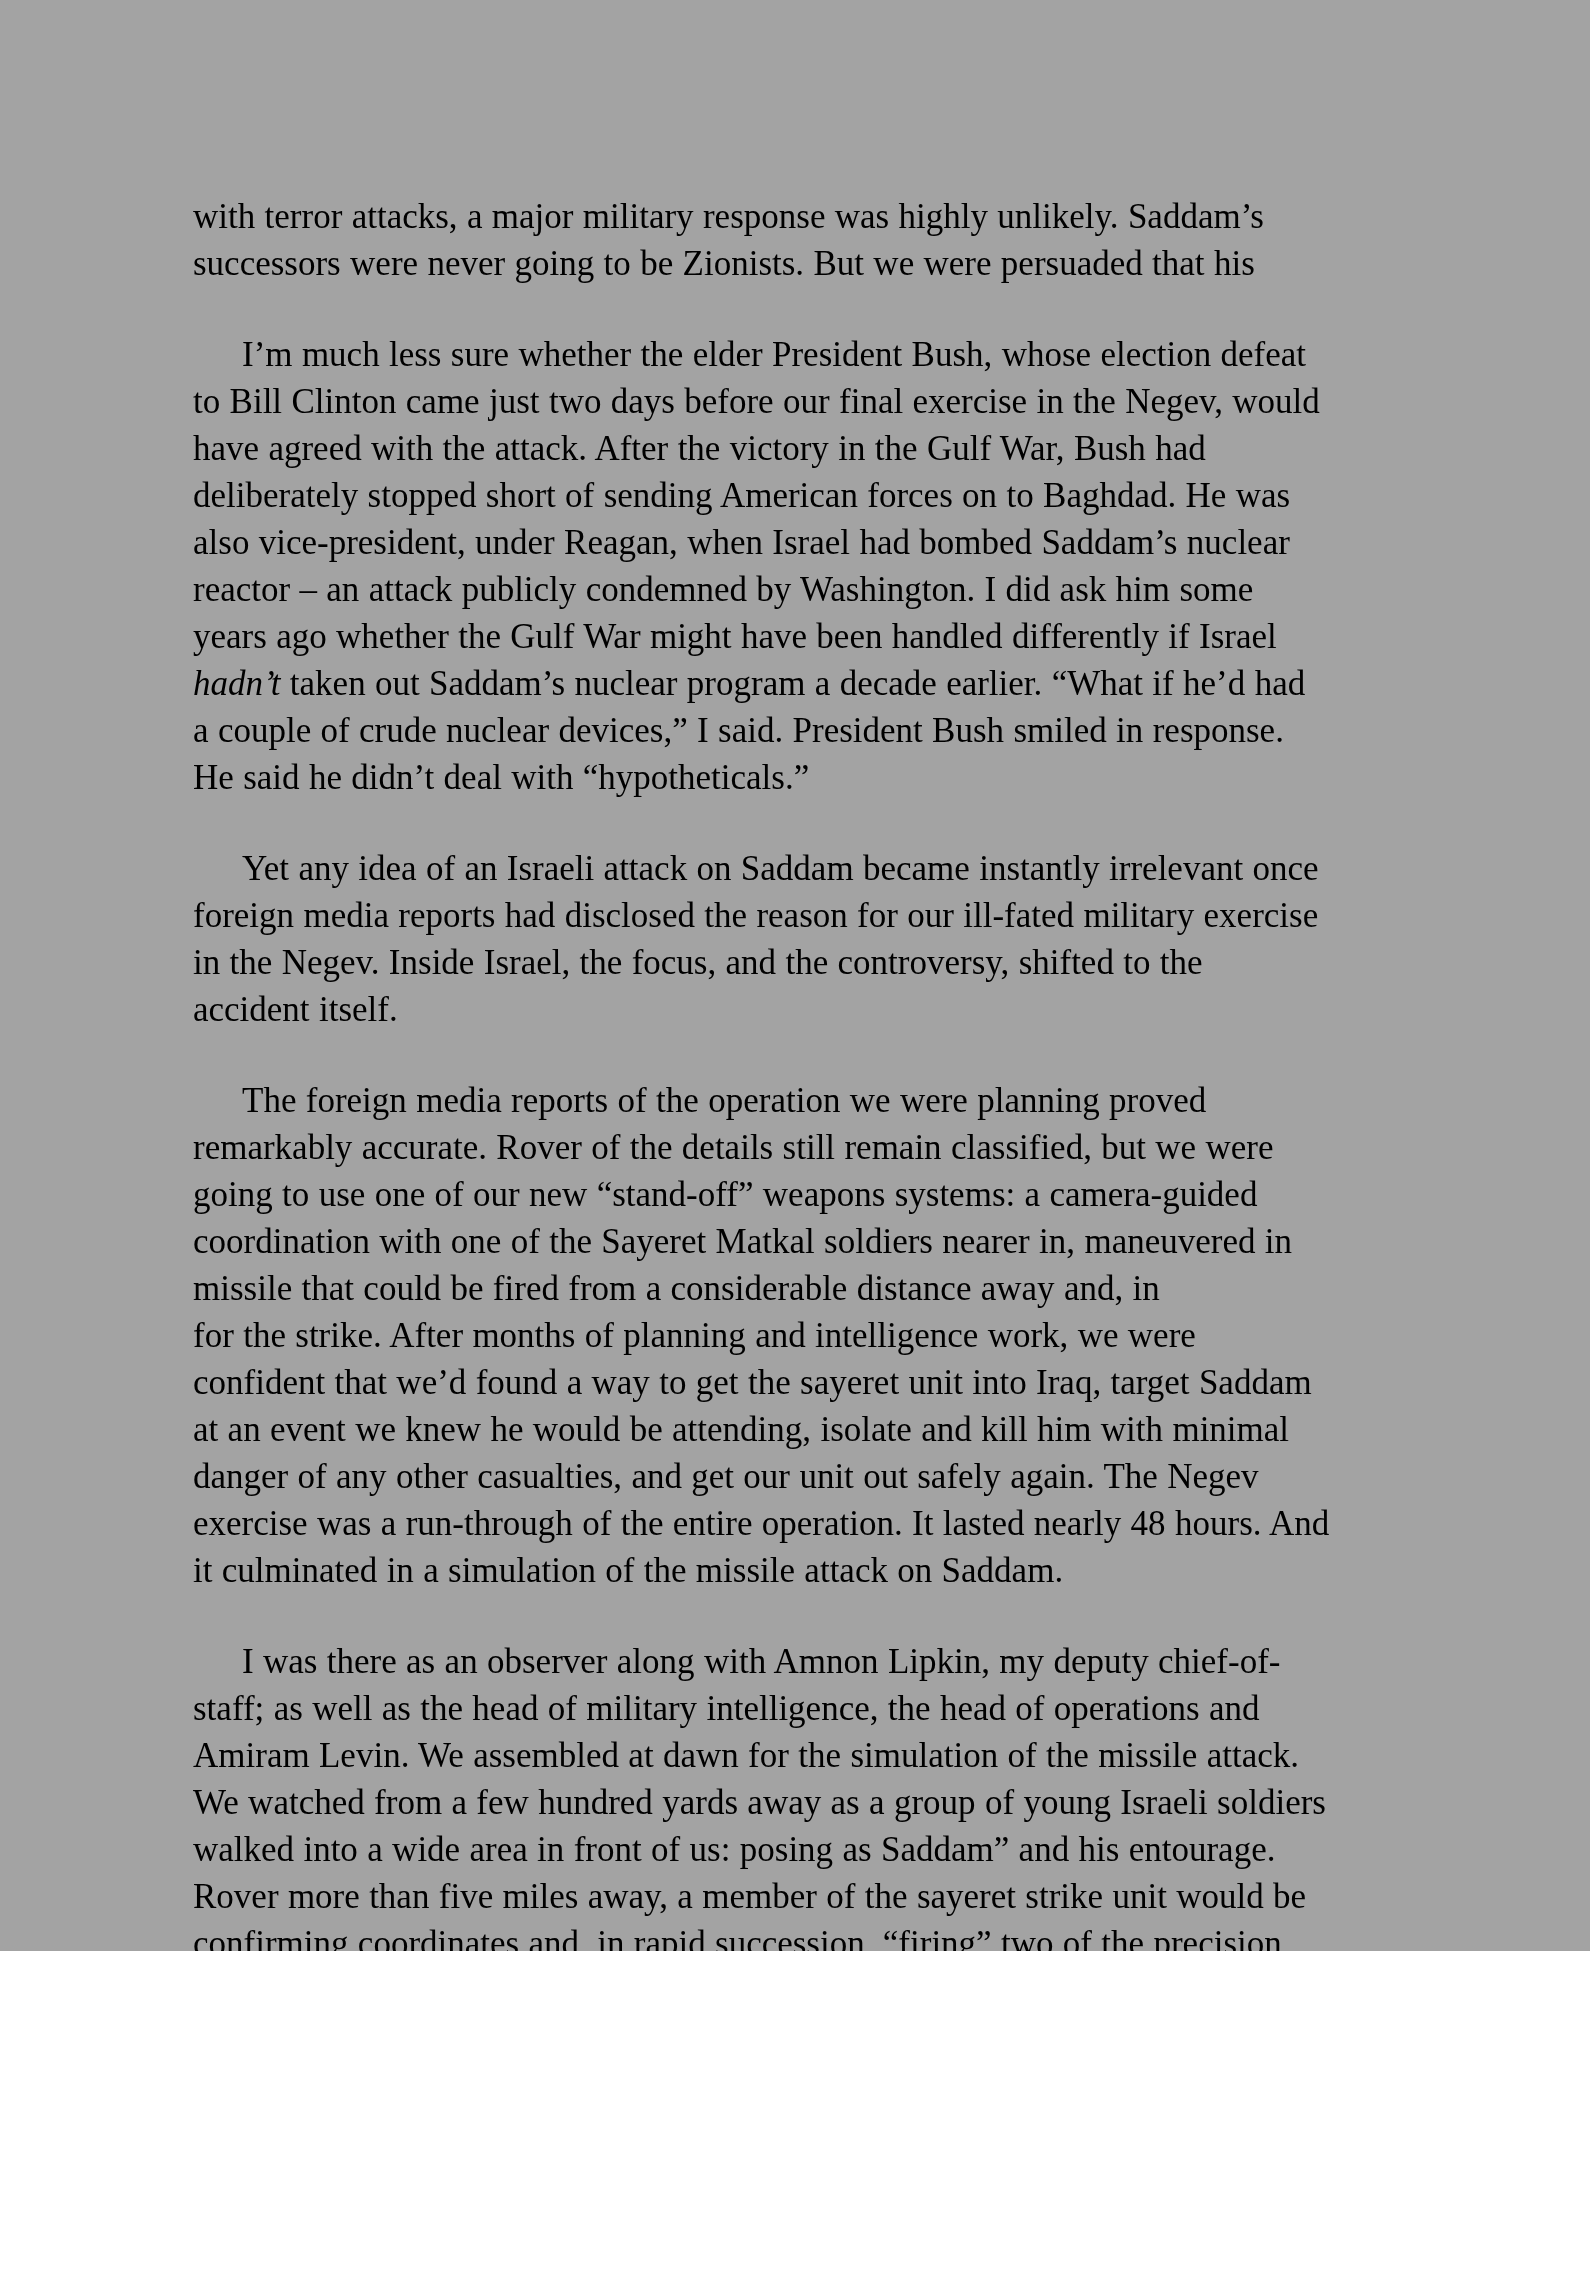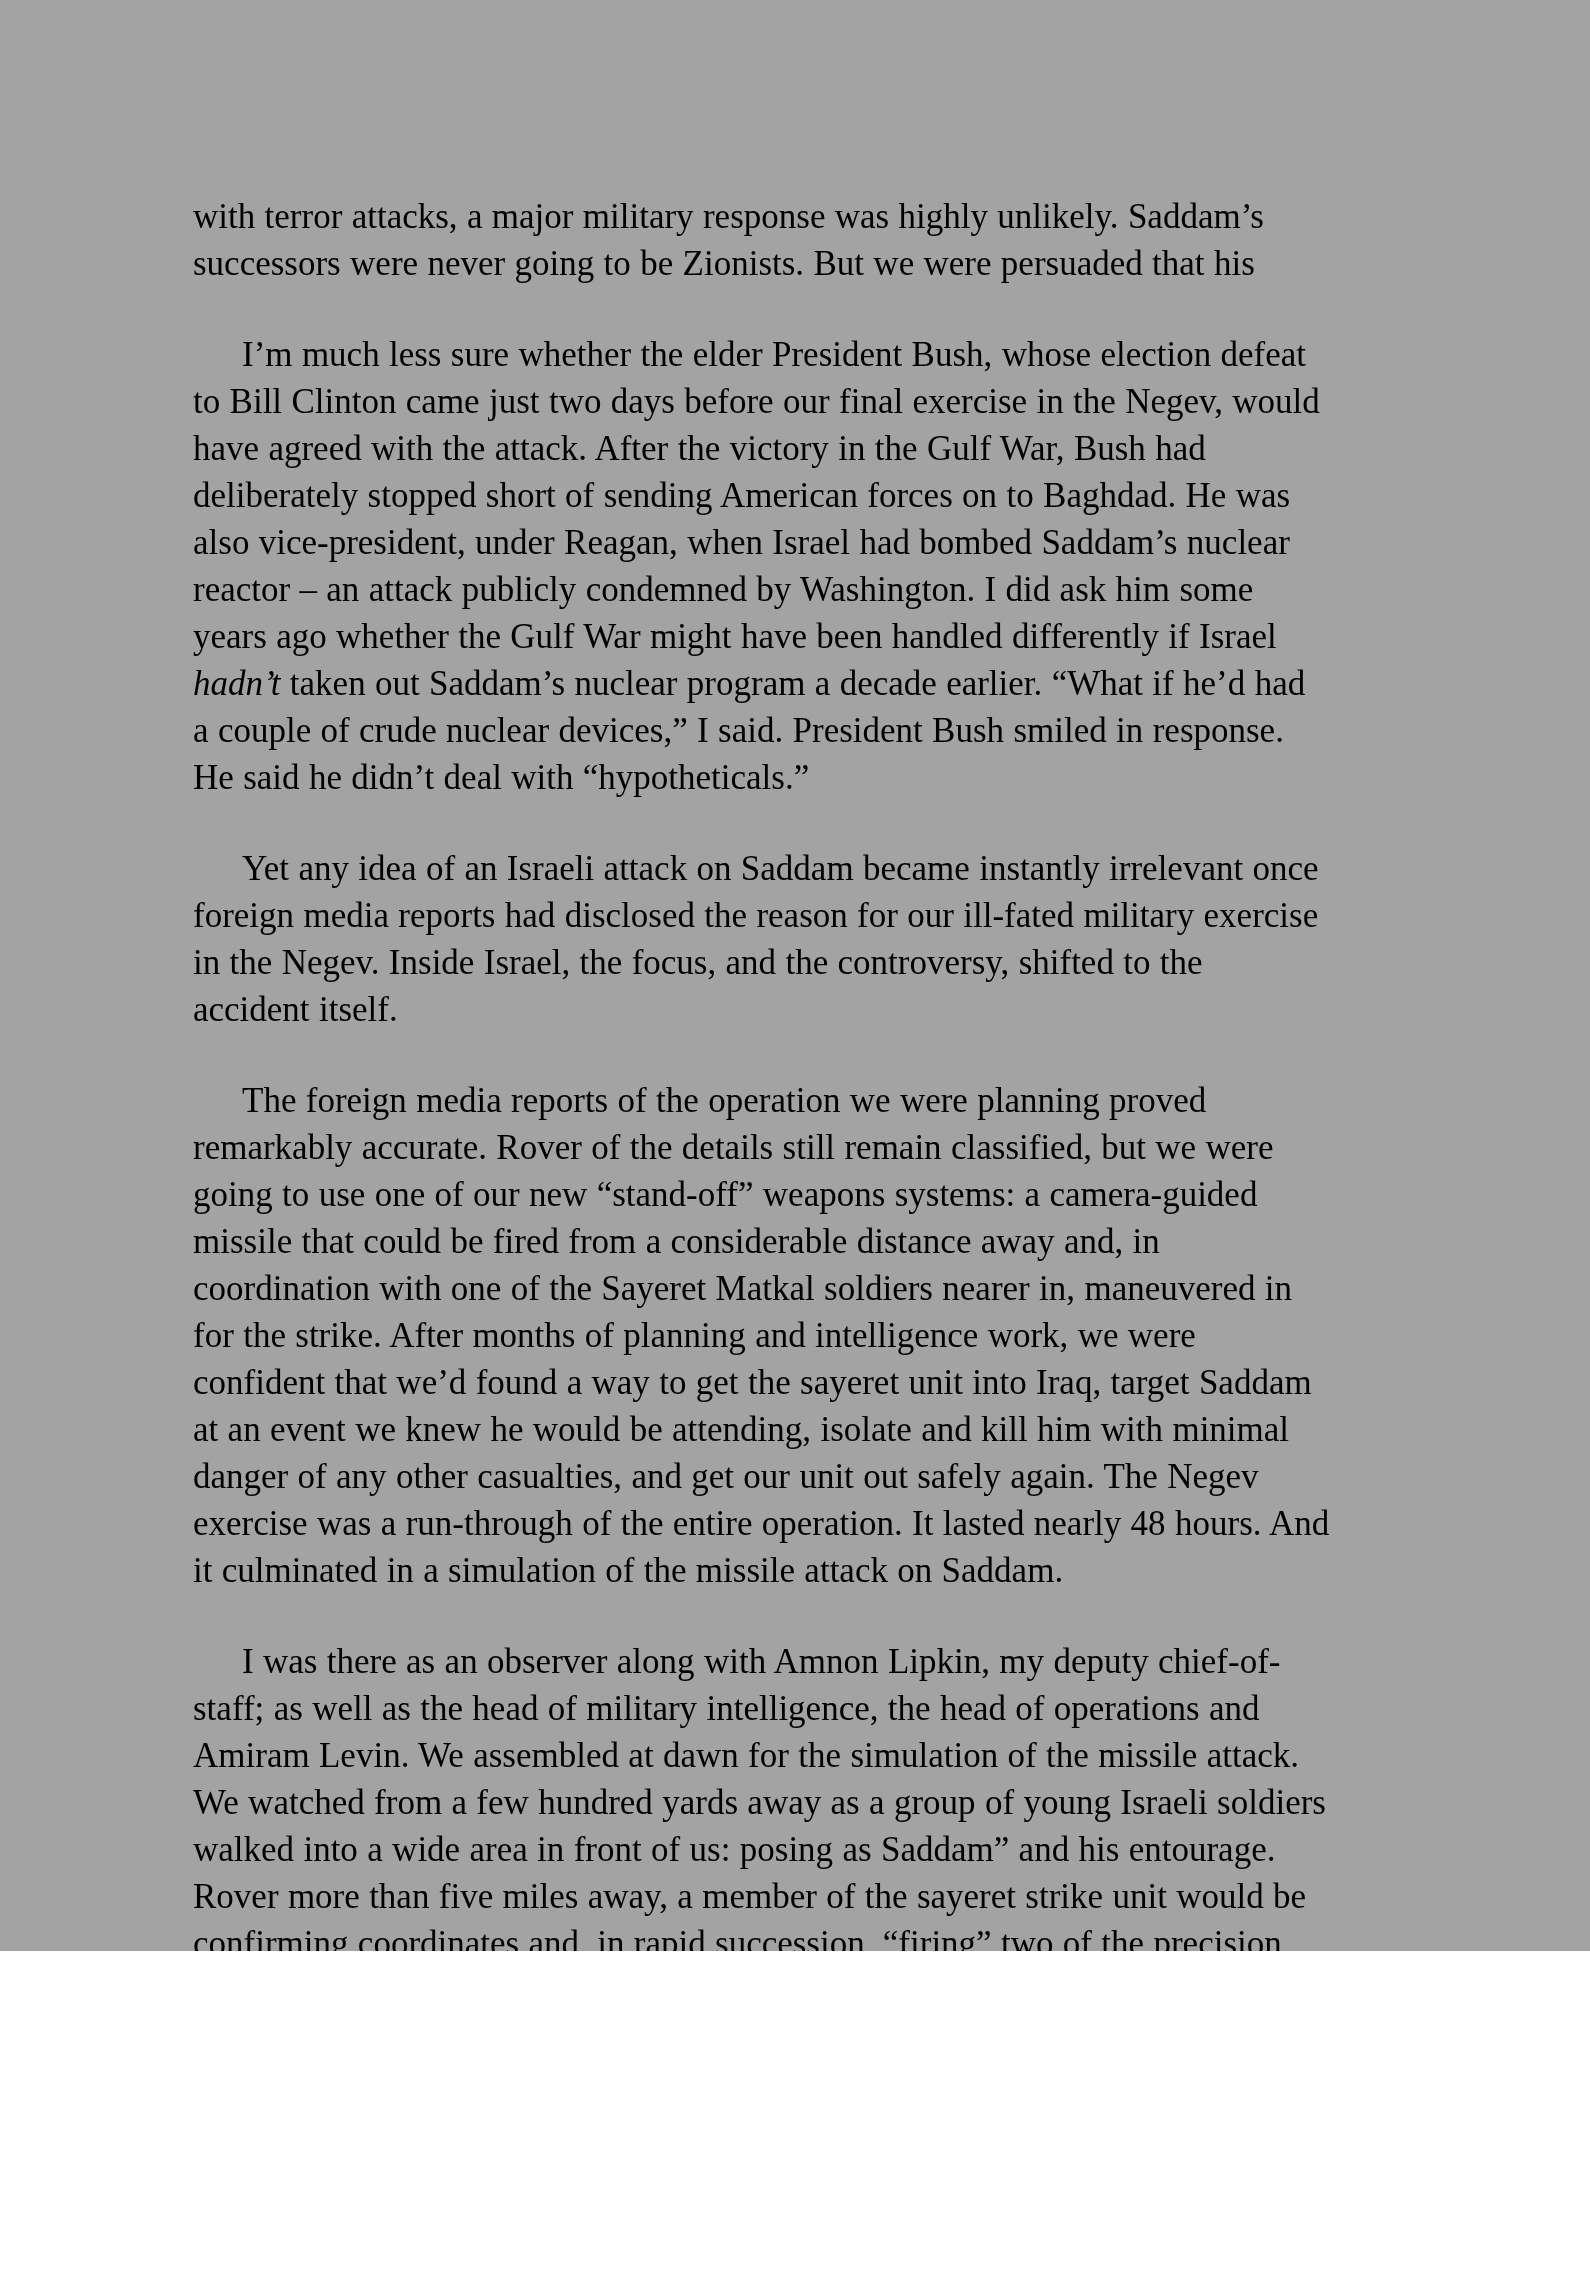--- a/index.html
+++ b/index.html
@@ -71,22 +71,22 @@
       <div class="paragraph spaced">
         <div class="line indent">Yet any idea of an Israeli attack on Saddam became instantly irrelevant once</div>
         <div class="line">foreign media reports had disclosed the reason for our ill-fated military exercise</div>
         <div class="line">in the Negev. Inside Israel, the focus, and the controversy, shifted to the</div>
         <div class="line">accident itself.</div>
       </div>
       <div class="paragraph spaced">
         <div class="line indent">The foreign media reports of the operation we were planning proved</div>
         <div class="line">remarkably accurate. Rover of the details still remain classified, but we were</div>
         <div class="line">going to use one of our new “stand-off” weapons systems: a camera-guided</div>
+        <div class="line">coordination with one of the Sayeret Matkal soldiers nearer in, maneuvered in</div>
         <div class="line">missile that could be fired from a considerable distance away and, in</div>
-        <div class="line">coordination with one of the Sayeret Matkal soldiers nearer in, maneuvered in</div>
         <div class="line">for the strike. After months of planning and intelligence work, we were</div>
         <div class="line">confident that we’d found a way to get the sayeret unit into Iraq, target Saddam</div>
         <div class="line">at an event we knew he would be attending, isolate and kill him with minimal</div>
         <div class="line">danger of any other casualties, and get our unit out safely again. The Negev</div>
         <div class="line">exercise was a run-through of the entire operation. It lasted nearly 48 hours. And</div>
         <div class="line">it culminated in a simulation of the missile attack on Saddam.</div>
       </div>
       <div class="paragraph spaced">
         <div class="line indent">I was there as an observer along with Amnon Lipkin, my deputy chief-of-</div>
         <div class="line">staff; as well as the head of military intelligence, the head of operations and</div>

